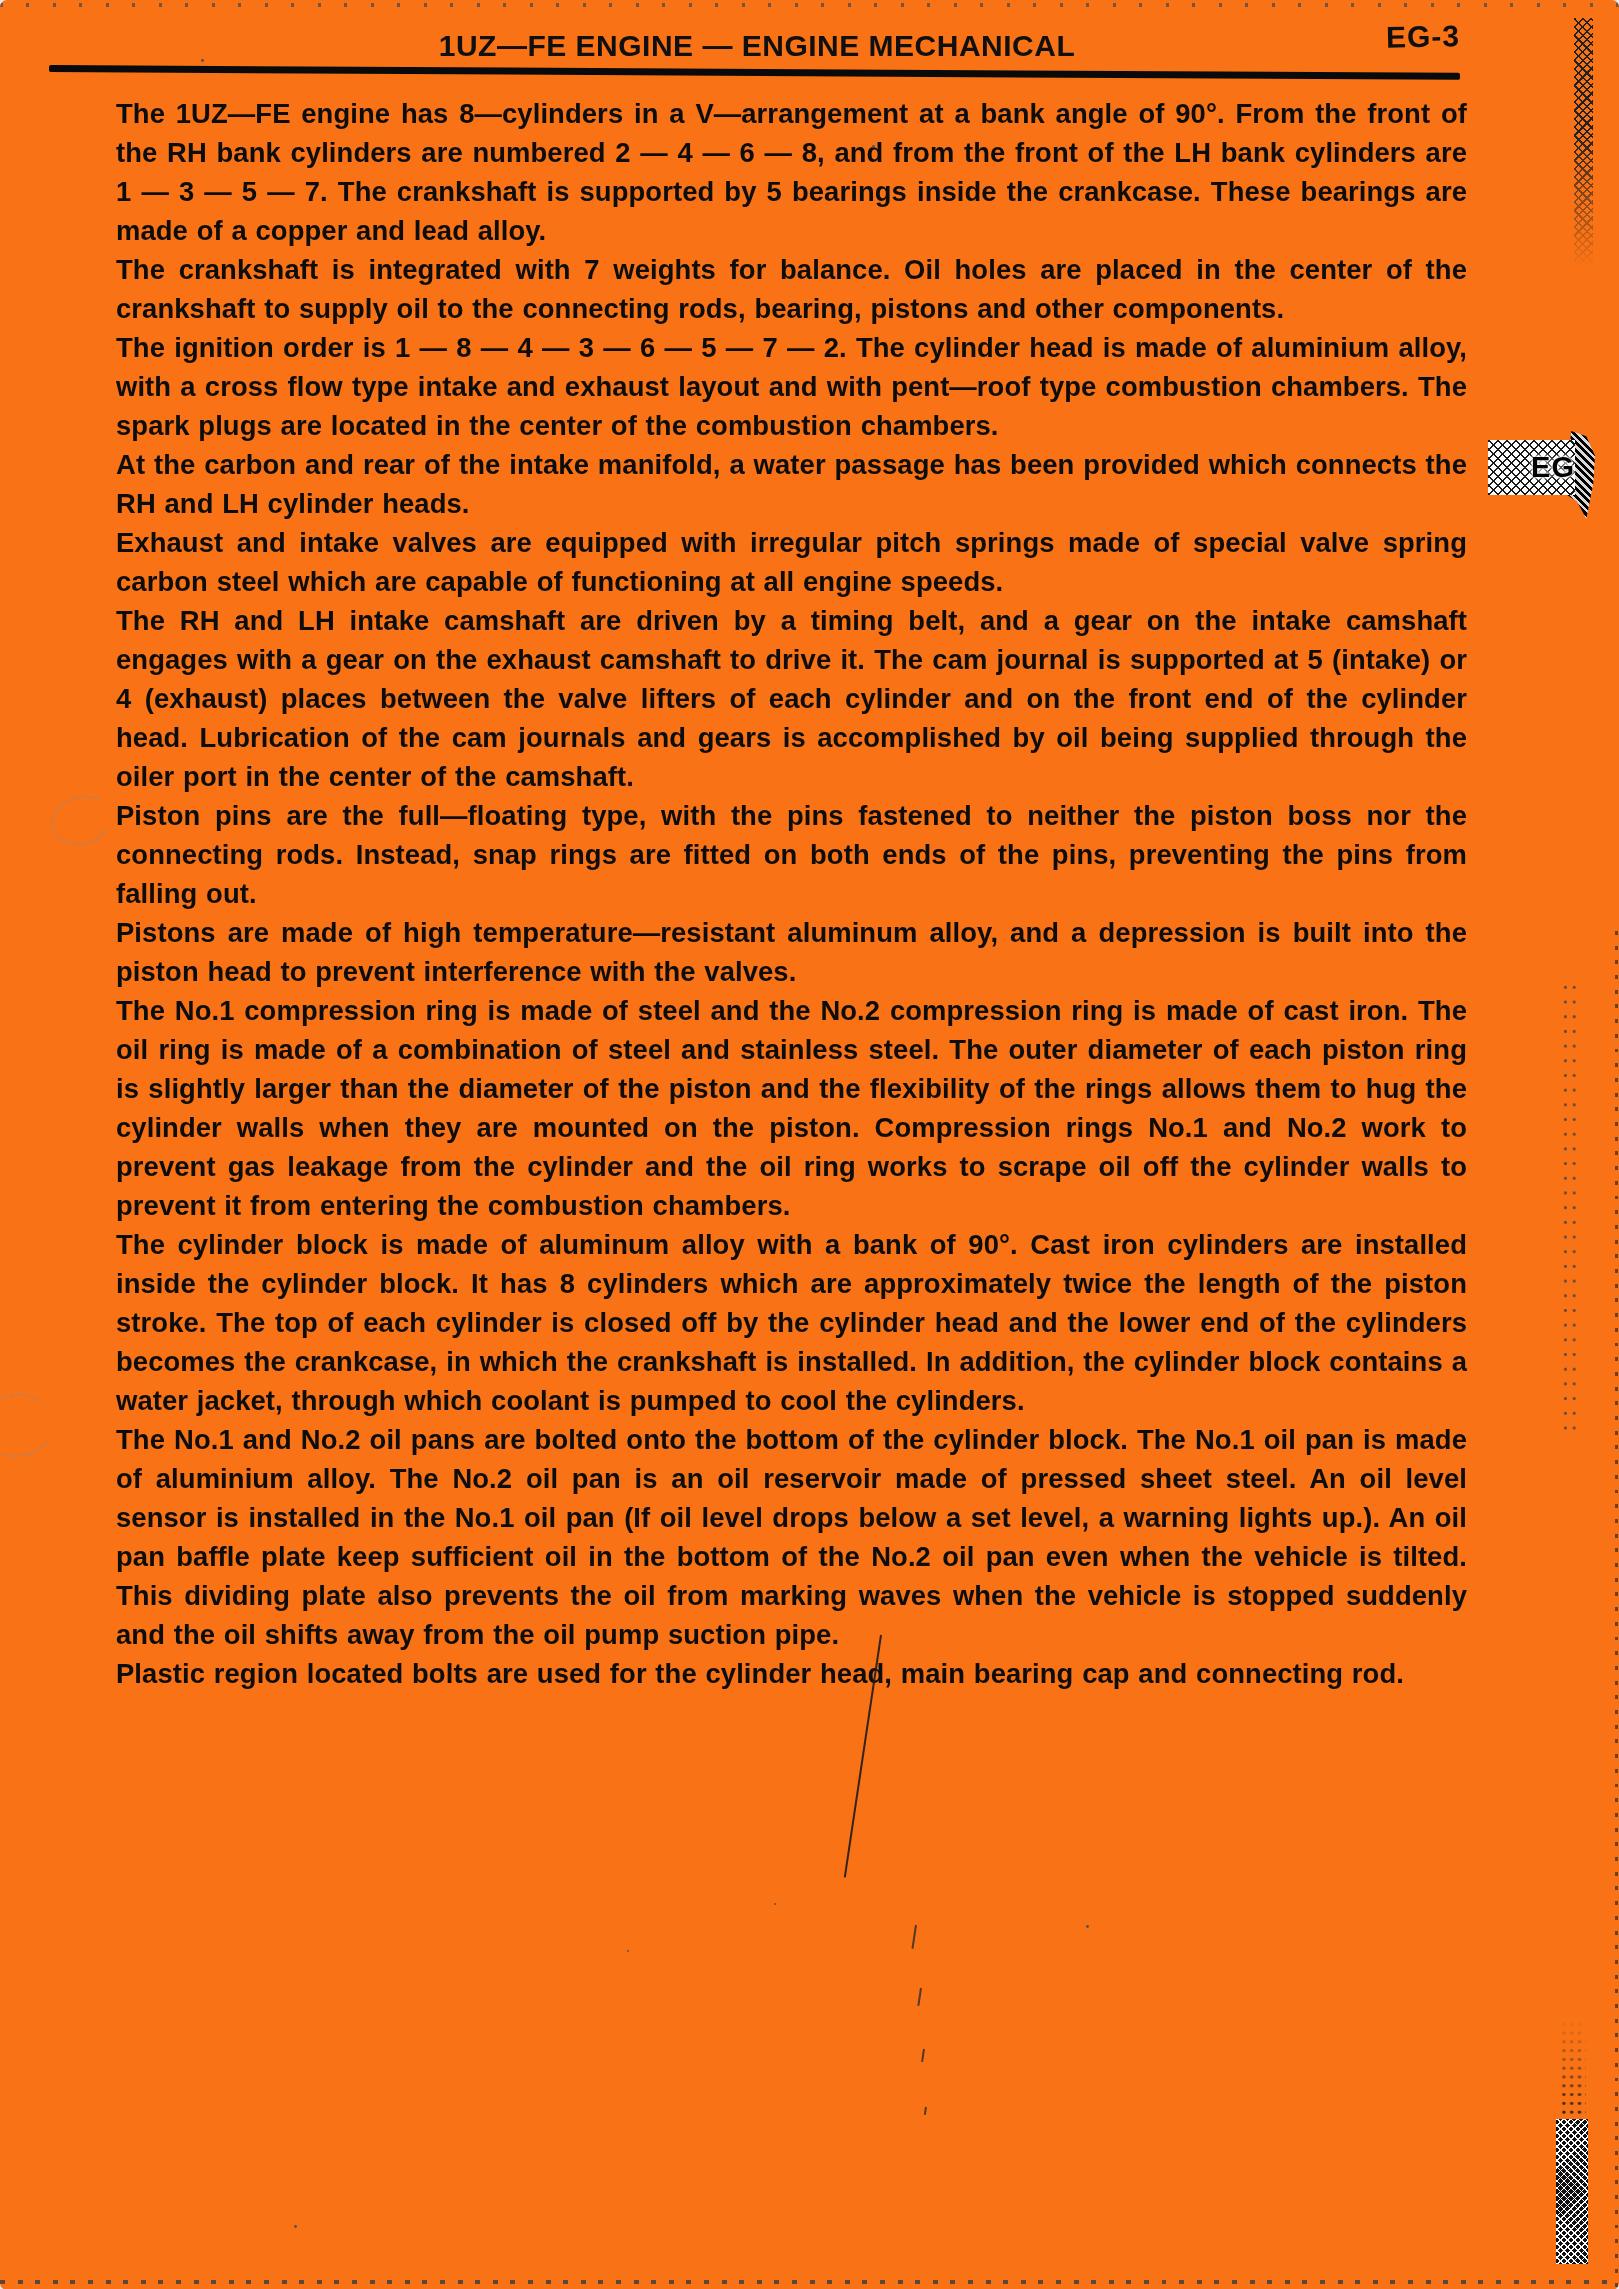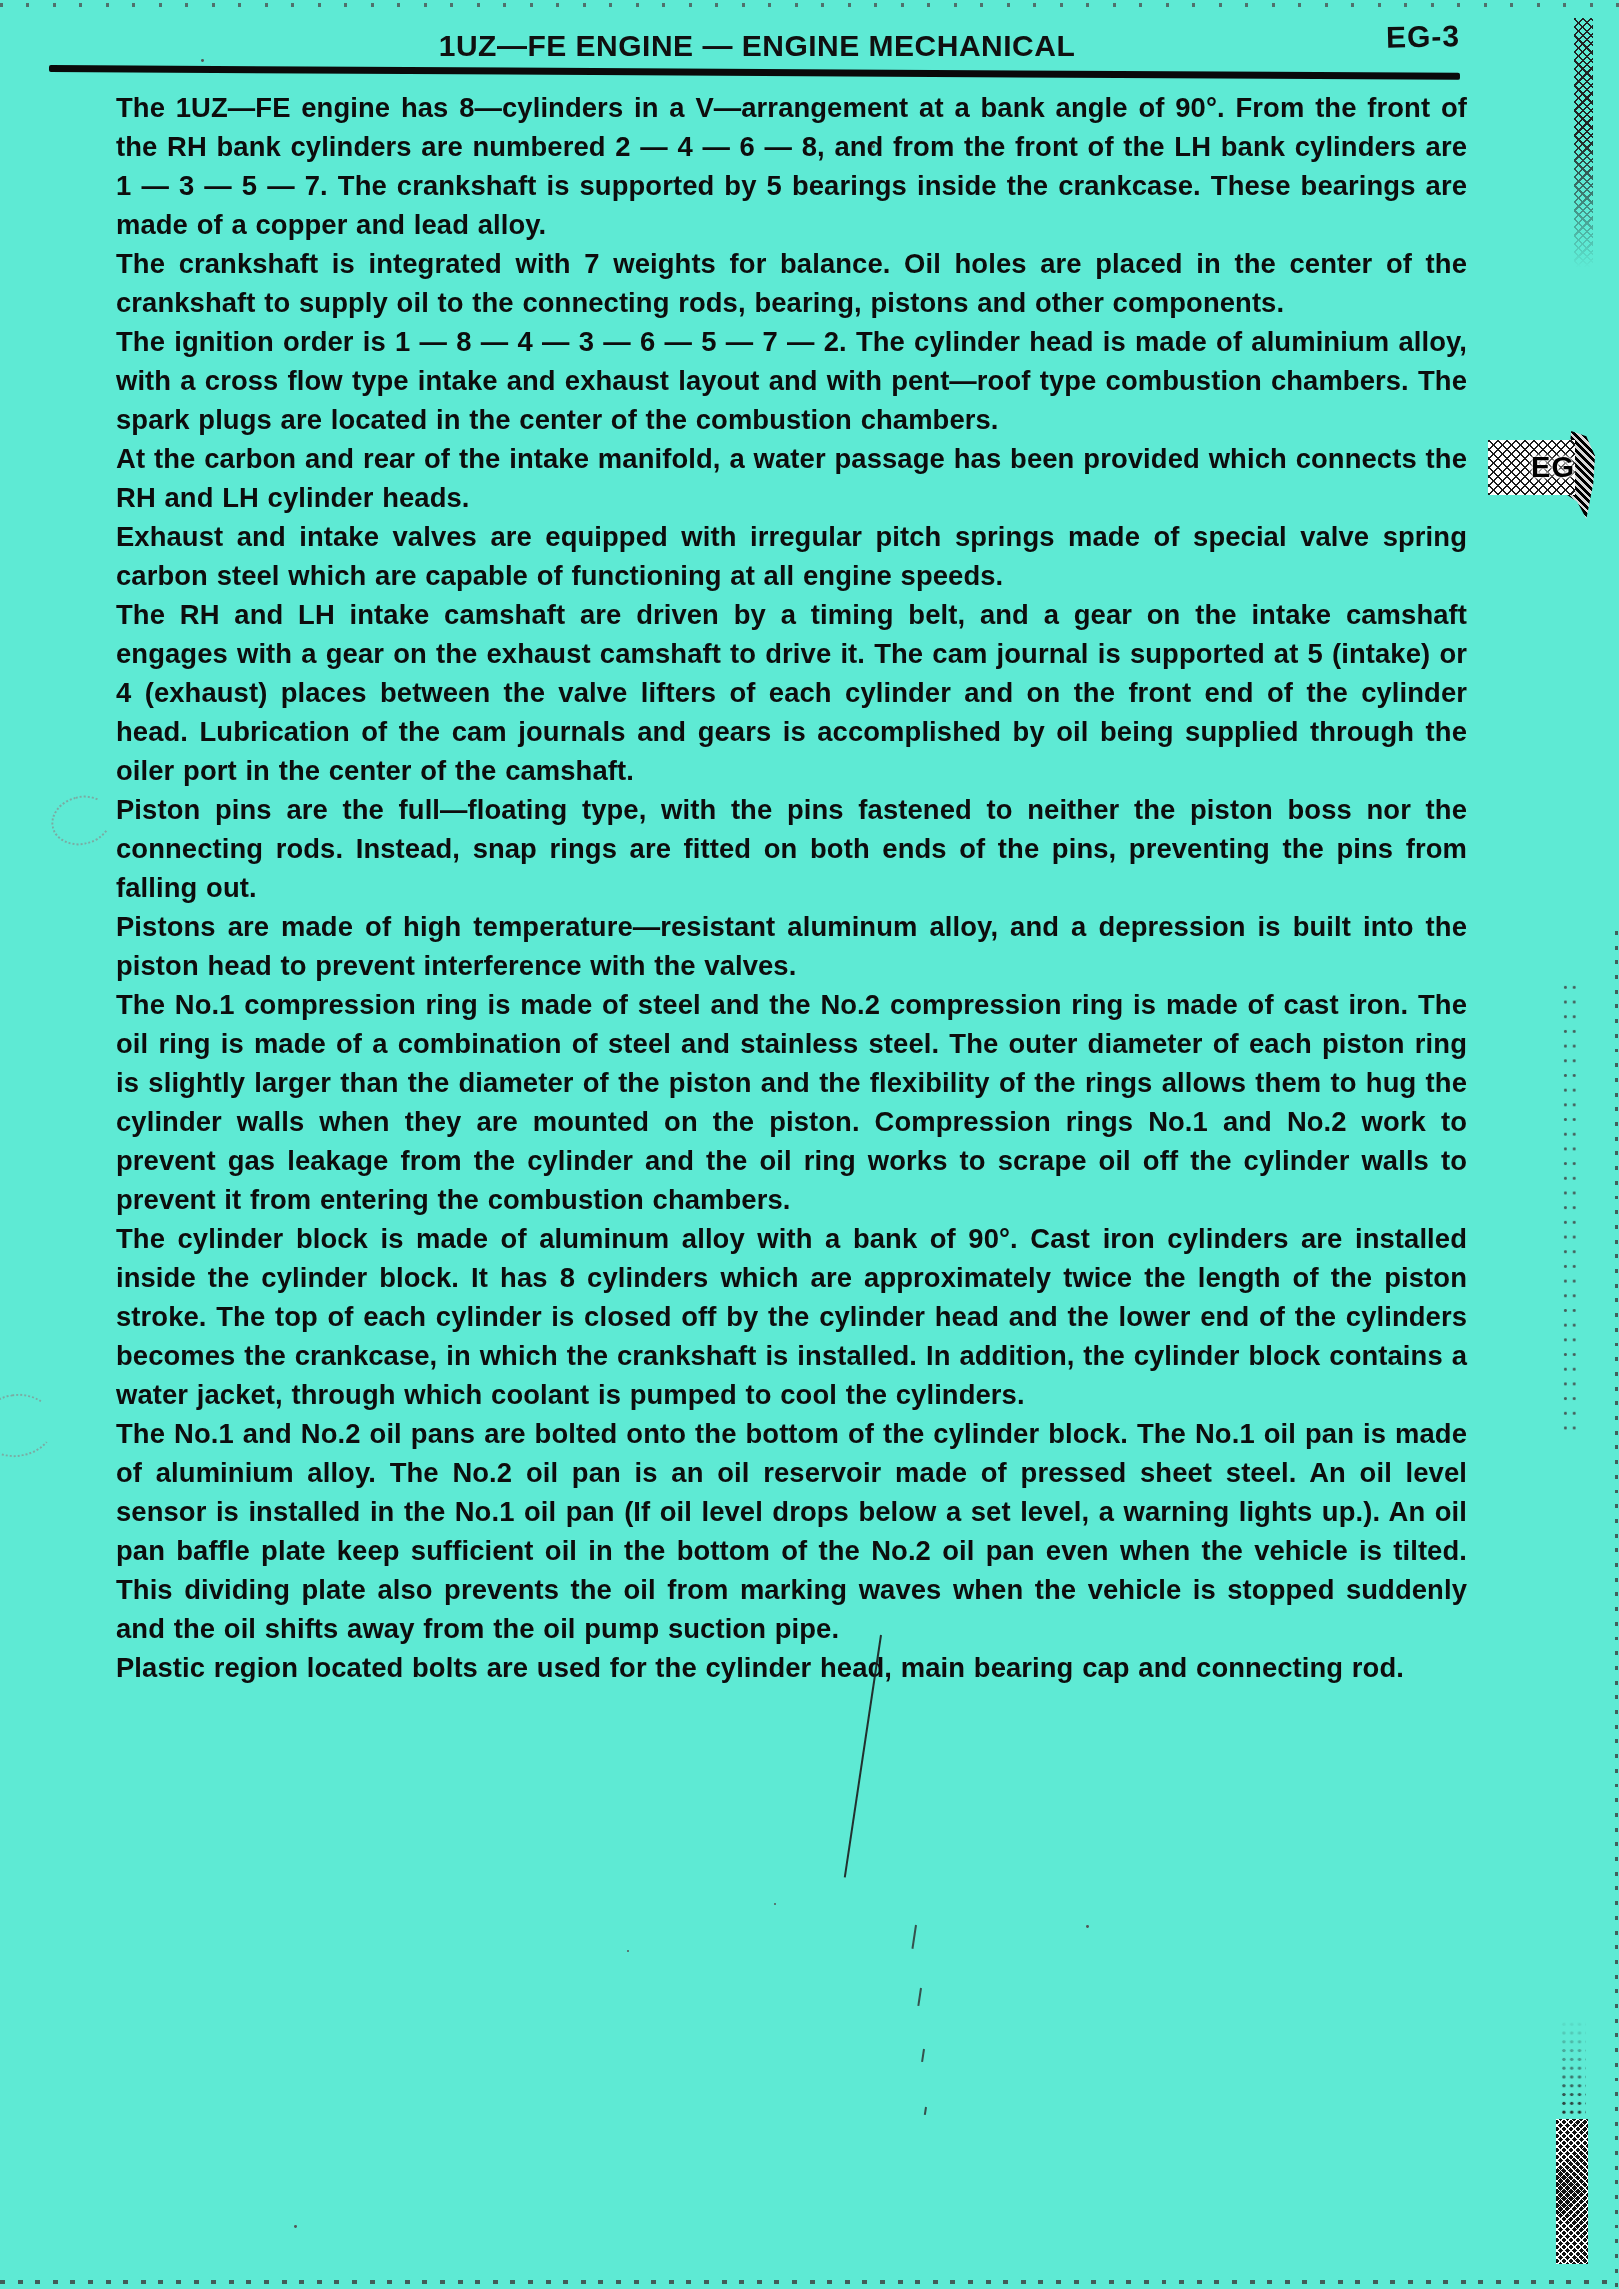--- a/index.html
+++ b/index.html
@@ -1,22 +1,23 @@
 <!DOCTYPE html>
 <html><head>
 <meta charset="utf-8">
 <style>
   html,body{margin:0;padding:0;background:#e8e8e8;}
   .page{
     position:relative;
     width:1619px;height:2290px;
-    background:#5eead4;
+    background:#f97316;
     overflow:hidden;
     font-family:"Liberation Sans", sans-serif;
     color:#101010;
+    border-radius:7px;
   }
   
   .edge-dots-top{
     position:absolute;left:0;top:2.9px;width:1619px;height:3.9px;
     background:repeating-linear-gradient(90deg,#4a4a4a 0 2.9px,transparent 2.9px 26.5px);
     opacity:.75;
   }
   .edge-dots-bottom{
     position:absolute;left:0;top:2280px;width:1619px;height:3.9px;
     background:repeating-linear-gradient(90deg,#3a3a3a 0 4.9px,transparent 4.9px 17.6px);
@@ -40,21 +41,21 @@
     transform:rotate(-1.2deg);
   }
   .header-rule{
     position:absolute;left:49px;top:65px;width:1411px;height:6.9px;
     background:#0a0a0a;
     transform:rotate(.32deg);transform-origin:left center;
     border-radius:2px;
   }
   
   .body-text{
-    position:absolute;left:116px;top:88px;width:1351px;
+    position:absolute;left:116px;top:94px;width:1351px;
   }
   .body-text p{
     margin:0;padding:0;
     font-size:27.4px;line-height:39px;font-weight:700;
     text-align:justify;
     color:#0d0d0d;
     letter-spacing:0.1px;
     word-spacing:1px;
   }
   

